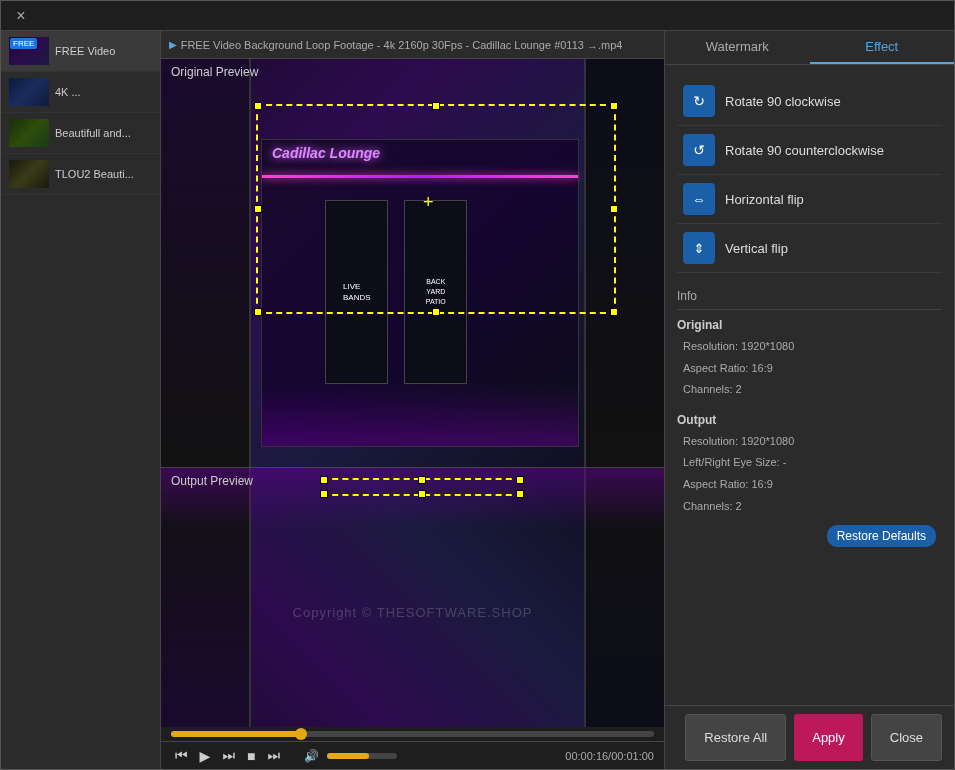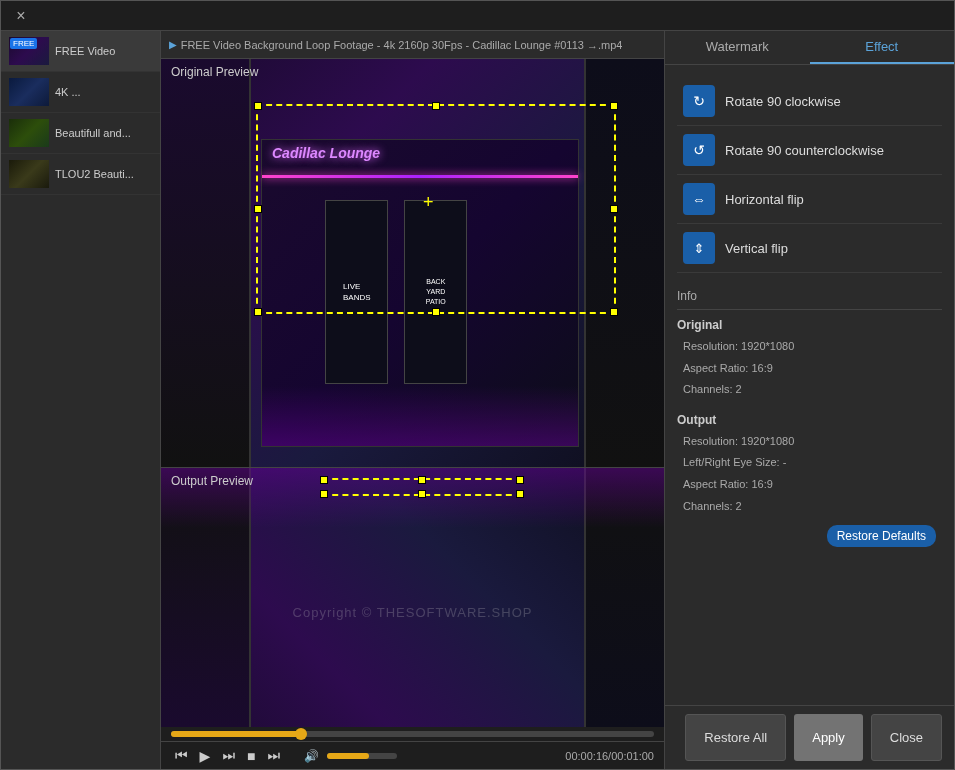--- a/index.html
+++ b/index.html
@@ -417,21 +417,21 @@
       flex-shrink: 0;
     }
     .action-btn {
       padding: 15px 18px;
       border-radius: 3px;
       border: none;
       cursor: pointer;
       font-size: 13px;
     }
     .btn-primary {
-      background: #737373;
+      background: #be185d;
       color: #fff;
     }
     .btn-secondary {
       background: #444;
       color: #ddd;
       border: 1px solid #555;
     }
 
     
     ::-webkit-scrollbar { width: 6px; }

